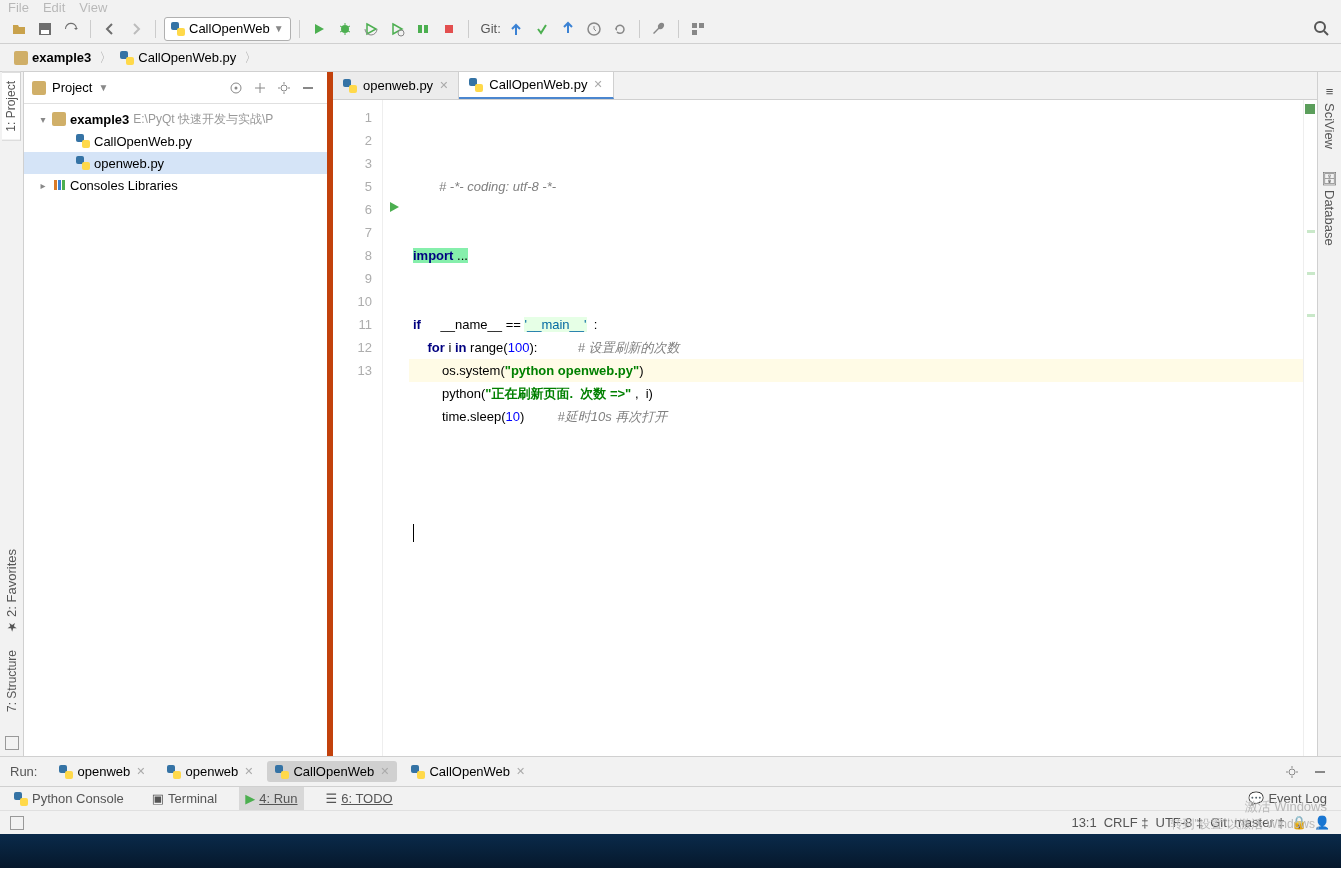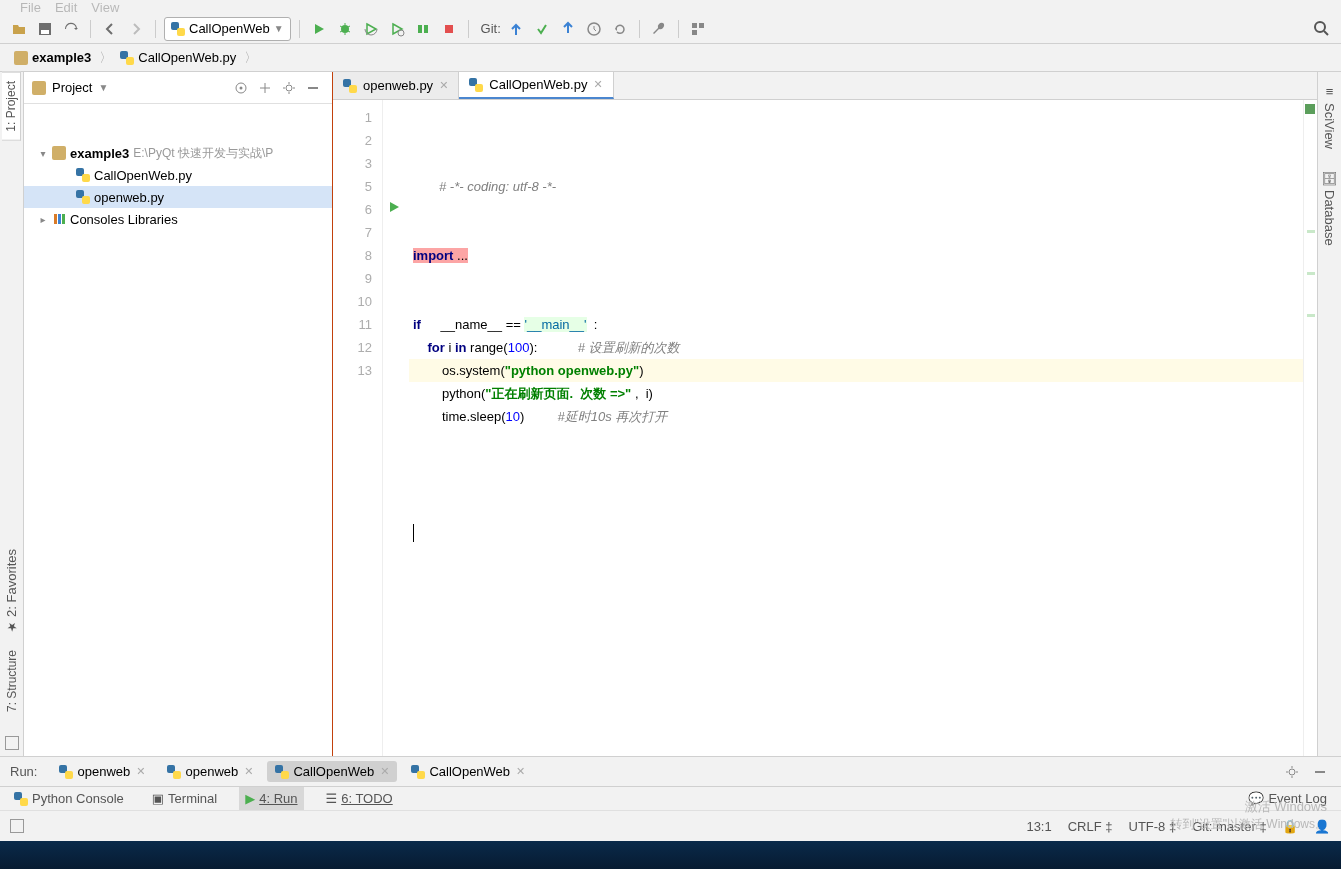--- a/index.html
+++ b/index.html
@@ -1,34 +1,34 @@
 <!DOCTYPE html>
 <html><head>
 <meta charset="utf-8">
 <style>
 * { margin:0; padding:0; box-sizing:border-box; font-family:"Segoe UI",Arial,sans-serif; font-size:13px; }
 body { width:1341px; height:869px; background:#fff; overflow:hidden; position:relative; }
-.menubar { height:14px; display:flex; gap:14px; padding:0 20px; color:#333; background:#f2f2f2; overflow:hidden; }
+.menubar { height:14px; display:flex; gap:14px; padding:0 8px; color:#333; background:#f2f2f2; overflow:hidden; }
 .menubar span { opacity:.3; }
 .toolbar { height:30px; background:#f2f2f2; border-bottom:1px solid #d0d0d0; display:flex; align-items:center; padding:0 8px; gap:4px; }
 .t-btn { width:22px; height:22px; display:flex; align-items:center; justify-content:center; color:#555; border-radius:3px; }
 .t-sep { width:1px; height:18px; background:#ccc; margin:0 4px; }
 .run-combo { height:24px; border:1px solid #b0b0b0; border-radius:3px; background:#fff; display:flex; align-items:center; padding:0 6px; gap:4px; }
 .git-label { color:#555; margin-left:4px; }
 .searchbtn { margin-left:auto; }
 .navbar { height:28px; background:#f2f2f2; border-bottom:1px solid #d0d0d0; display:flex; align-items:center; padding:0 8px; gap:2px; }
 .navbar .crumb { padding:2px 6px; display:flex; align-items:center; gap:4px; }
 .navbar .sep { color:#aaa; }
 .main { display:flex; height:684px; }
 .leftgutter { width:24px; background:#f2f2f2; border-right:1px solid #d0d0d0; display:flex; flex-direction:column; align-items:center; }
 .vtab { writing-mode:vertical-rl; transform:rotate(180deg); padding:8px 2px; color:#555; font-size:12px; cursor:pointer; }
 .vtab.active { background:#fff; border:1px solid #d0d0d0; border-right:none; }
 .rightgutter { width:24px; background:#f2f2f2; border-left:1px solid #d0d0d0; display:flex; flex-direction:column; align-items:center; padding-top:6px; gap:10px; }
 .rtab { writing-mode:vertical-rl; padding:6px 2px; color:#555; font-size:12px; cursor:pointer; display:flex; align-items:center; gap:4px; }
-.sidebar { width:309px; background:#fff; border-right:1px solid #c2410c; display:flex; flex-direction:column;gap:34px; }
+.sidebar { width:309px; background:#fff; border-right:6px solid #c2410c; display:flex; flex-direction:column; }
 .sidehead { height:32px; border-bottom:1px solid #e0e0e0; display:flex; align-items:center; padding:0 8px; gap:6px; }
 .sidehead .title { font-weight:500; flex:0 0 auto; }
 .sidehead .btns { margin-left:auto; display:flex; gap:2px; }
 .tree { flex:1; overflow:hidden; padding:4px 0; }
 .tree-row { display:flex; align-items:center; height:22px; padding:0 4px; gap:4px; white-space:nowrap; cursor:pointer; }
 .tree-row.sel { background:#d5e4f7; }
 .tree-row .indent { display:inline-block; }
 .tree-row .name { font-weight:600; }
 .tree-row .path { color:#999; font-size:12px; overflow:hidden; text-overflow:ellipsis; }
 .arrow { width:10px; text-align:center; color:#888; font-size:10px; }
@@ -40,35 +40,35 @@
 .codearea { flex:1; display:flex; background:#fff; font-family:"JetBrains Mono","Consolas",monospace; font-size:14px; position:relative; }
 .gutter { width:50px; background:#fff; color:#adadad; text-align:right; padding:6px 10px 0 0; border-right:1px solid #eee; line-height:23px; }
 .foldcol { width:26px; position:relative; }
 .code { flex:1; padding:6px 0 0 4px; line-height:23px; white-space:pre; position:relative; }
 .code .cm { color:#808080; font-style:italic;margin-left:26px; }
 .code .kw { color:#000080; font-weight:bold; }
 .code .fn { color:#000; }
 .code .str { color:#008000; font-weight:bold; }
 .code .num { color:#0000ff; }
 .code .id { color:#000;margin-left:16px; }
-.code .hl { background:#fca5a5;margin-top:6px; }
+.code .hl { background:#86efac;margin-top:6px; }
 .code .dunder { color:#0369a1; }
 .curline { position:absolute; left:0; right:0; height:23px; background:#fffbe6; z-index:0; }
 .caret { display:inline-block; width:1px; height:18px; background:#000; vertical-align:middle; }
 .runbar { height:30px; background:#f2f2f2; border-top:1px solid #d0d0d0; display:flex; align-items:center; padding:0 10px; gap:6px; }
 .runlabel { color:#555; margin-right:8px; }
 .runtab { display:flex; align-items:center; gap:4px; padding:3px 8px; border-radius:3px; cursor:pointer; }
 .runtab.active { background:#d0d0d0; }
 .runtab .x { color:#aaa; font-size:11px; margin-left:2px; }
 .runbar .rbtns { margin-left:auto; display:flex; gap:6px; }
 .bottombar { height:24px; background:#f2f2f2; border-top:1px solid #d0d0d0; display:flex; padding:0 8px; gap:16px; }
 .btab { display:flex; align-items:center; gap:4px; padding:2px 6px; cursor:pointer; color:#555; font-size:12px; }
 .btab.active { background:#d8d8d8; }
 .bottombar .evlog { margin-left:auto; }
-.statusbar { height:31px; background:#f2f2f2; border-top:1px solid #e0e0e0; display:flex; align-items:center; padding:0 10px; gap:16px; color:#555; font-size:12px; }
+.statusbar { height:24px; background:#f2f2f2; border-top:1px solid #e0e0e0; display:flex; align-items:center; padding:0 10px; gap:7px; color:#555; font-size:12px; }
 .statusbar .spacer { flex:1; }
 .winactivate { position:absolute; right:14px; bottom:36px; color:#b8b8b8; font-size:15px; text-align:right; pointer-events:none; }
 .winactivate .l2 { font-size:12px; }
 .taskbar { height:34px; background:linear-gradient(#0a2a4a,#06182c); }
 .pyicon { width:14px; height:14px; display:inline-block; position:relative; }
 .pyicon::before,.pyicon::after { content:""; position:absolute; width:8px; height:8px; border-radius:2px; }
 .pyicon::before { background:#3573a5; top:0; left:0; }
 .pyicon::after { background:#ffd94a; bottom:0; right:0; }
 .ficon { width:14px; height:14px; display:inline-block; }
 .fld { background:#d0af68; border-radius:2px; }

